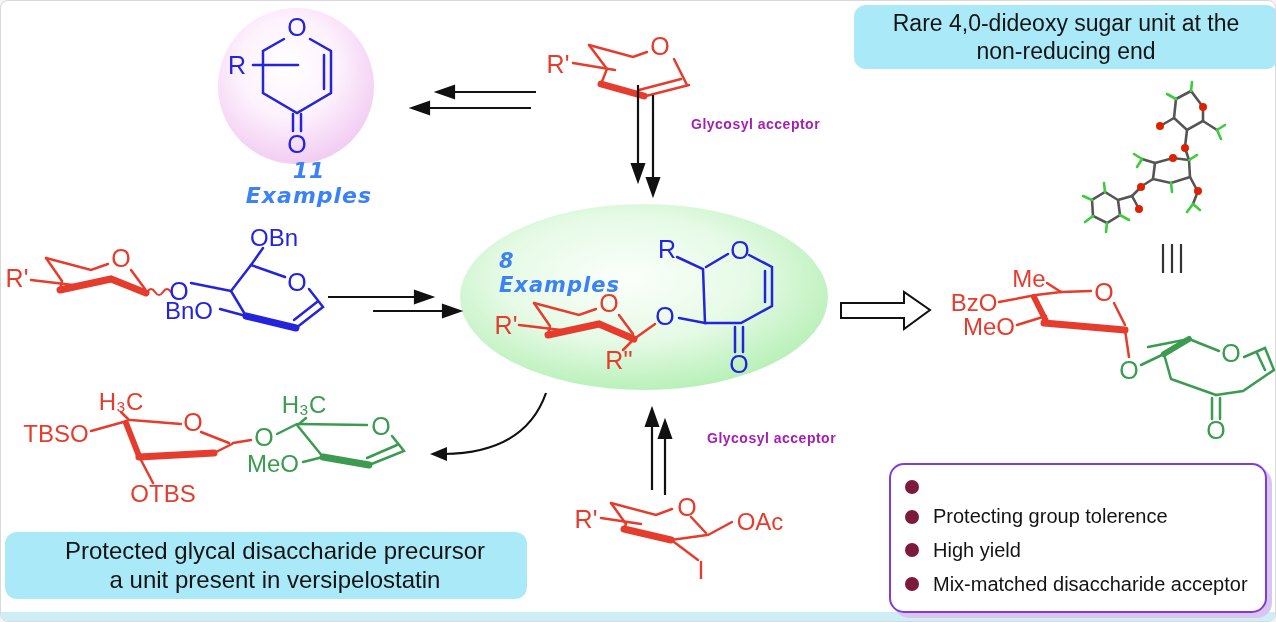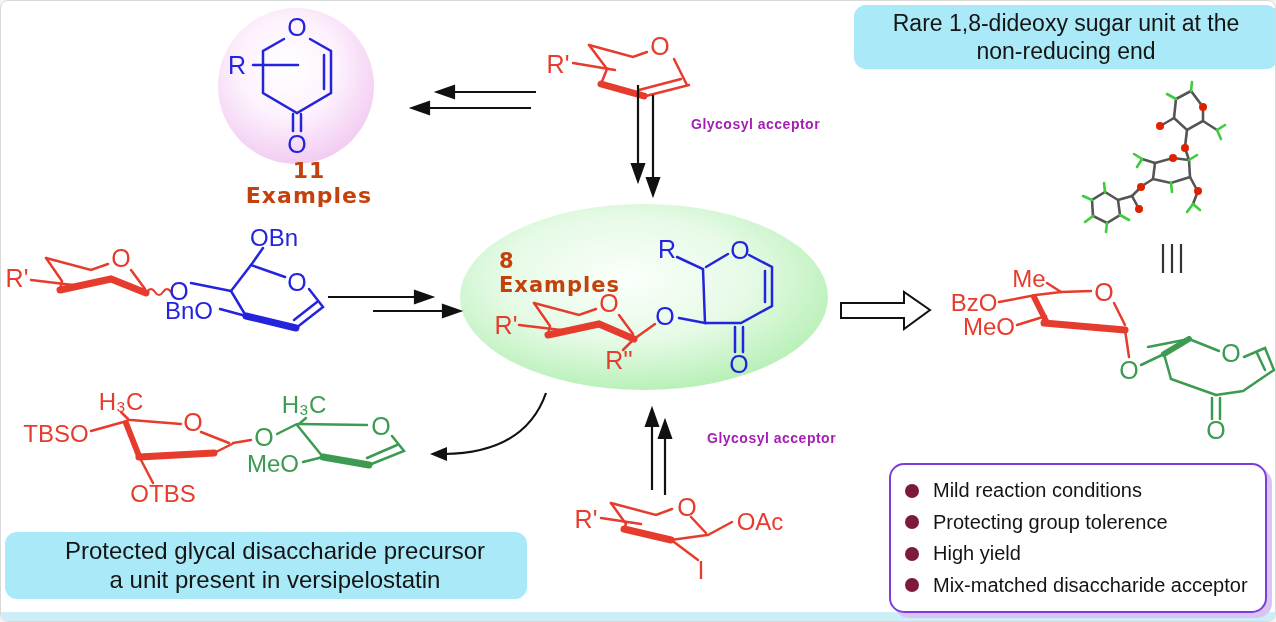--- a/index.html
+++ b/index.html
@@ -5,21 +5,21 @@
   html,body{margin:0;padding:0;background:#f4f4f4;font-family:"Liberation Sans",sans-serif;}
   .figure{position:relative;width:1276px;height:622px;background:#ffffff;border:1px solid #d9d9d9;
           border-radius:8px;overflow:hidden;box-sizing:border-box;}
   .bottom-strip{position:absolute;left:0;right:0;bottom:0;height:9px;background:#cdeef7;}
   svg.scheme{position:absolute;left:0;top:0;z-index:1;}
   .overlay{position:absolute;z-index:2;}
   .cyan-box{background:#aae9f7;border-radius:12px;color:#141414;text-align:center;
             padding:4px 10px;line-height:1.22;}
   .banner-top{left:853px;top:4px;width:404px;font-size:23px;}
   .banner-bottom{left:4px;top:531px;width:484px;font-size:24px;padding-left:28px;}
-  .examples{color:#c2410c;font-weight:bold;letter-spacing:1px;
+  .examples{color:#3b82f6;font-weight:bold;font-style:italic;letter-spacing:1px;
             font-family:"DejaVu Sans",sans-serif;}
   .examples-top{left:233px;top:157px;width:150px;text-align:center;font-size:22px;}
   .examples-center{left:498px;top:248px;width:140px;font-size:21px;}
   .acceptor{color:#a51eb4;font-weight:bold;font-size:14px;letter-spacing:.5px;}
   .acceptor-top{left:690px;top:115px;}
   .acceptor-bottom{left:706px;top:429px;}
   .feature-box{left:888px;top:462px;width:378px;height:150px;background:#ffffff;
                border:2.5px solid #7d3cdc;border-radius:15px;box-shadow:5px 5px 0 #d9c4f2;
                box-sizing:border-box;display:flex;flex-direction:column;justify-content:space-around;
                padding:10px 14px;}
@@ -285,41 +285,40 @@
         <circle cx="1184" cy="147" r="4"></circle>
           <circle cx="1172" cy="157" r="4"></circle>
         <circle cx="1140" cy="186" r="4"></circle>
           <circle cx="1138" cy="208" r="4"></circle>
         <circle cx="1197" cy="190" r="4"></circle>
       </g>
     </g>
   </svg>
 
   <div class="overlay cyan-box banner-top">
-    <span>Rare 1,8-dideoxy sugar unit at the</span><br>
+    <span>Rare 4,0-dideoxy sugar unit at the</span><br>
     <span>non-reducing end</span>
   </div>
 
   <div class="overlay cyan-box banner-bottom">
     <span>Protected glycal disaccharide precursor</span><br>
     <span>a unit present in versipelostatin</span>
   </div>
 
   <div class="overlay examples examples-top">11 Examples</div>
 
   <div class="overlay examples examples-center">8 Examples</div>
 
   <div class="overlay acceptor acceptor-top">Glycosyl acceptor</div>
 
   <div class="overlay acceptor acceptor-bottom">Glycosyl acceptor</div>
 
   <div class="overlay feature-box">
     <div class="feature-row">
       <span class="bullet"></span>
-      <span class="feature-text">Mild reaction conditions</span>
     </div>
     <div class="feature-row">
       <span class="bullet"></span>
       <span class="feature-text">Protecting group tolerence</span>
     </div>
     <div class="feature-row">
       <span class="bullet"></span>
       <span class="feature-text">High yield</span>
     </div>
     <div class="feature-row">

